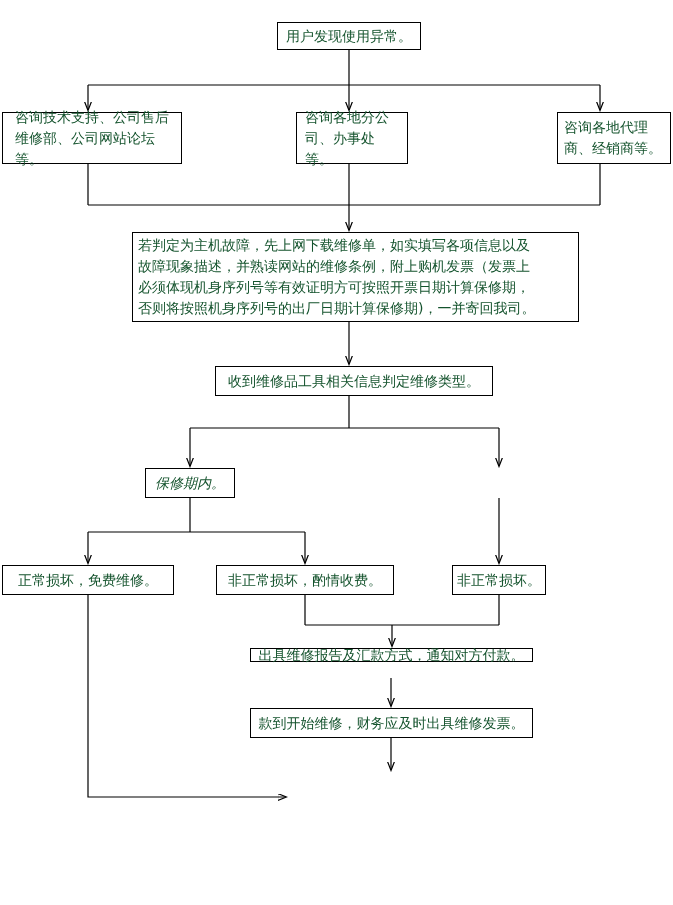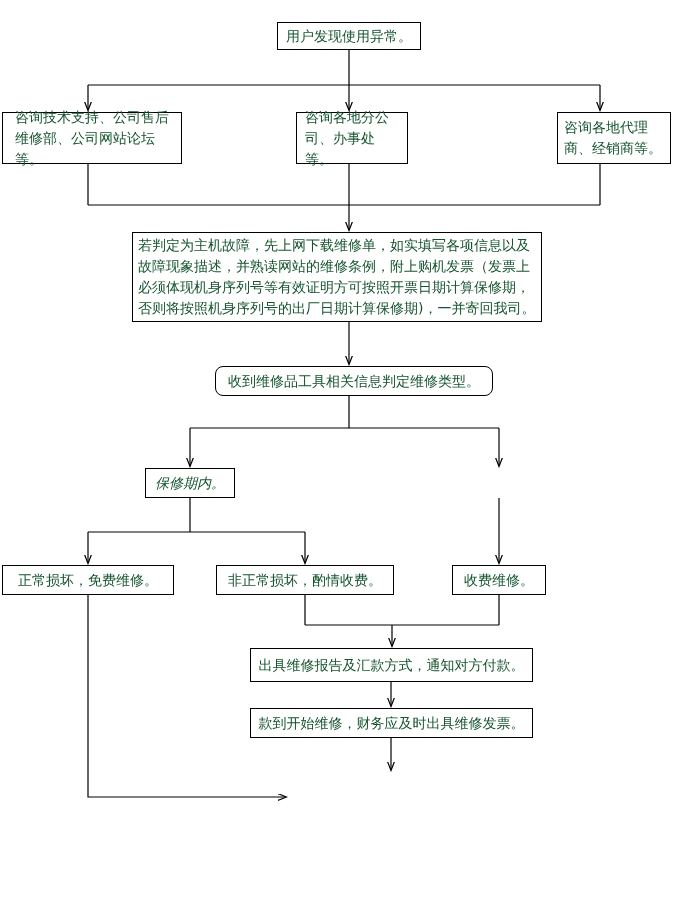--- a/index.html
+++ b/index.html
@@ -39,28 +39,28 @@
     text-align: center;
   }
   .ml {  
     justify-content: flex-start;
     text-align: left;
   }
   #n-user     { left:277px; top:22px;  width:144px; height:28px; }
   #n-support  { left:2px;   top:112px; width:180px; height:52px; padding:0 12px; }
   #n-branch   { left:296px; top:112px; width:112px; height:52px; padding:0 8px; }
   #n-dealer   { left:557px; top:112px; width:114px; height:52px; padding:0 6px; }
-  #n-mail     { left:132px; top:232px; width:410px; height:90px; padding:0 5px; }
-  #n-type     { left:215px; top:366px; width:278px; height:30px;border-radius:8px; }
+  #n-mail     { left:132px; top:232px; width:447px; height:90px; padding:0 5px; }
+  #n-type     { left:215px; top:366px; width:278px; height:30px; }
   #n-inwar    { left:145px; top:468px; width:90px;  height:30px;font-style:italic; }
   #n-outwar   { left:452px; top:468px; width:95px;  height:30px; }
   #n-normal   { left:2px;   top:565px; width:172px; height:30px; }
   #n-abnormal { left:216px; top:565px; width:178px; height:30px; }
   #n-paid     { left:452px; top:565px; width:94px;  height:30px; }
-  #n-report   { left:250px; top:648px; width:283px; height:34px; }
+  #n-report   { left:250px; top:648px; width:283px; height:14px; }
   #n-payment  { left:250px; top:708px; width:283px; height:30px; }
   #n-return   { left:288px; top:772px; width:196px; height:50px; padding:0 8px; }
   svg path {
     stroke: #000000;
     stroke-width: 1.2;
     fill: none;
   }
 </style>
 </head>
 <body>
@@ -122,20 +122,20 @@
 
   <div id="n-type" class="node sl">收到维修品工具相关信息判定维修类型。</div>
 
   <div id="n-inwar" class="node sl">保修期内。</div>
 
 
   <div id="n-normal" class="node sl">正常损坏，免费维修。</div>
 
   <div id="n-abnormal" class="node sl">非正常损坏，酌情收费。</div>
 
-  <div id="n-paid" class="node sl">收费维修。</div>
+  <div id="n-paid" class="node sl">非正常损坏。</div>
 
   <div id="n-report" class="node sl">出具维修报告及汇款方式，通知对方付款。</div>
 
   <div id="n-payment" class="node sl">款到开始维修，财务应及时出具维修发票。</div>
 
 
 </div>
 
 </body></html>

